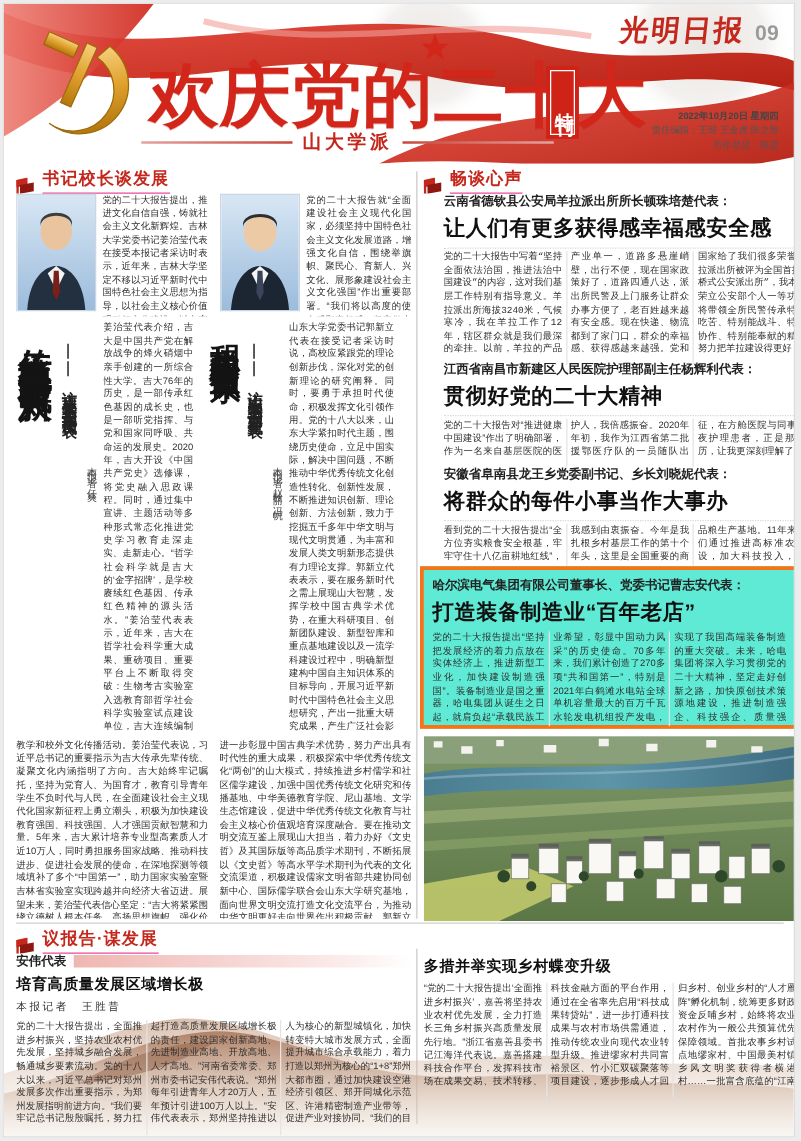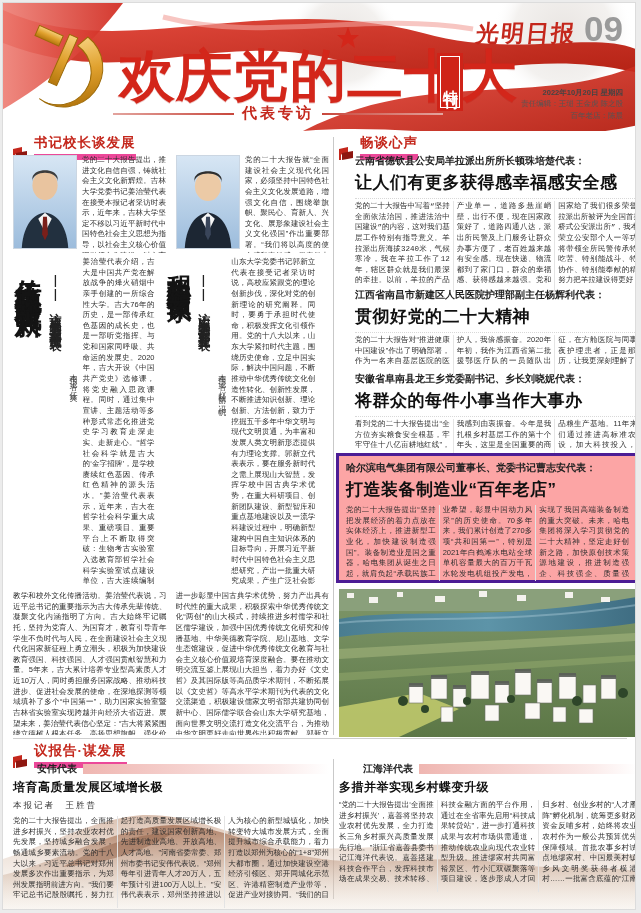--- a/index.html
+++ b/index.html
@@ -23,26 +23,26 @@
     background:#cf2318; border:2px solid #cf2318; outline:1px solid #fff; outline-offset:-4px;
     display:flex; align-items:center; justify-content:center;
   }
   .badge span { writing-mode:vertical-rl; color:#fff; font-size:15px; font-weight:800; letter-spacing:4px; }
   .banner-sub { position:absolute; left:110px; top:101px; width:330px; display:flex; align-items:center; gap:8px; }
   .banner-sub .ln { flex:1; height:2px; background:linear-gradient(90deg,#e3a49e,#c8473c); }
   .banner-sub .ln.r { background:linear-gradient(90deg,#c8473c,#e3a49e); }
   .banner-sub .t { font-size:15px; font-weight:800; color:#c4271c; letter-spacing:3px; }
   .masthead { position:absolute; right:12px; top:6px; display:flex; align-items:baseline; gap:8px; }
   .masthead .logo { font-size:23px; font-weight:900; color:#c4271c; transform:skewX(-6deg); letter-spacing:2px; font-family:"Liberation Serif",serif; }
-  .masthead .pn { font-size:35px; font-weight:700; color:#9a9a9a; }
+  .masthead .pn { font-size:17px; font-weight:700; color:#9a9a9a; }
   .dateblock { position:absolute; right:12px; top:84px; text-align:right; font-size:7.5px; line-height:1.5; color:#555; }
   .dateblock .d1 { font-weight:700; color:#444; }
   
   .sec-head { display:flex; align-items:flex-end; gap:5px; }
-  .sec-head .ttl { font-size:13.5px; font-weight:900; color:#c4271c; letter-spacing:1px; border-bottom:6px solid #ec4899; padding-bottom:2px; }
+  .sec-head .ttl { font-size:13.5px; font-weight:900; color:#c4271c; letter-spacing:1px; border-bottom:1px solid #ec4899; padding-bottom:2px; }
   
   .kicker { font-size:10px; font-weight:600; color:#222; }
   .headline { font-size:17px; font-weight:900; color:#101010; letter-spacing:.5px; margin:3px 0 4px; }
   .body8 { font-size:7.5px; line-height:1.42; text-align:justify; color:#2e2e2e; overflow:hidden; }
   .cols3 { column-count:3; column-gap:7px; column-rule:1px solid #e4e4e4; }
   .byline { font-size:8.5px; color:#333; letter-spacing:2px; margin:2px 0 4px; }
   
   .lsec-head { position:absolute; left:10px; top:131px; }
   .intro-row { position:absolute; left:10px; top:152px; width:316px; height:98px; display:flex; gap:10px; }
   .intro { flex:1; display:flex; gap:5px; }
@@ -65,27 +65,27 @@
   .left-bottom .c { flex:1; height:100%; }
   
   .vdiv { position:absolute; width:1px; background:#c9c9c9; }
   .hdiv { position:absolute; height:1px; background:#cfcfcf; }
   
   .rsec-head { position:absolute; left:336px; top:131px; }
   .r-art { position:absolute; left:352px; width:298px; }
   .r-art .bd { border-top:1px dotted #d8d8d8; }
   .redbox {
     position:absolute; left:333px; top:450px; width:303px; height:130px;
-    border:3px solid #4c1d95; padding:5px 7px 4px; background:#fca5a5;
+    border:3px solid #f97316; padding:5px 7px 4px; background:#5eead4;
   }
   .photo { position:absolute; left:336px; top:586px; width:298px; height:148px; overflow:hidden; }
   
   .bsec-head { position:absolute; left:10px; top:739px; }
   .b-art { position:absolute; top:759px; z-index:2; }
-  .b-art .krow { display:flex; align-items:center; gap:6px;margin-left:24px; }
+  .b-art .krow { display:flex; align-items:center; gap:6px; }
   .b-art .krow .bar { flex:1; height:10px; background:linear-gradient(90deg,#efb6b1,#fbeceb 80%,#fff); }
   .b-art .headline { font-size:12px; }
   .mountains { position:absolute; left:0; bottom:0; width:100%; height:120px; z-index:1; pointer-events:none; }
 </style>
 </head>
 <body>
 
 <div class="page">
 
   <div class="banner">
@@ -122,21 +122,21 @@
         <rect x="58" y="30" width="9" height="52" transform="rotate(38 62 56)" fill="url(#gold)" stroke="#9c6a08" stroke-width="1"></rect>
         <rect x="42" y="24" width="26" height="11" transform="rotate(38 55 29)" fill="url(#gold)" stroke="#9c6a08" stroke-width="1"></rect>
       </g>
     </svg>
     <div class="banner-title">欢庆党的二十大</div>
     <div class="badge">
       <span>特刊</span>
     </div>
     <div class="banner-sub">
       <div class="ln"></div>
-      <div class="t">代表专访</div>
+      <div class="t">山大学派</div>
       <div class="ln r"></div>
     </div>
     <div class="masthead">
       <span class="logo">光明日报</span>
       <span class="pn">09</span>
     </div>
     <div class="dateblock">
       <div class="d1">2022年10月20日 星期四</div>
       <div>责任编辑：王琎 王金虎 陈之殷</div>
       <div>百年老店：陈晨</div>
@@ -340,24 +340,20 @@
       <span class="bar"></span>
     </div>
     <div class="headline">培育高质量发展区域增长极</div>
     <div class="byline">本报记者　王胜昔</div>
     <div class="body8 cols3" style="height:92px;">
       <span>党的二十大报告提出，全面推进乡村振兴，坚持农业农村优先发展，坚持城乡融合发展，畅通城乡要素流动。党的十八大以来，习近平总书记对郑州发展多次作出重要指示，为郑州发展指明前进方向。“我们要牢记总书记殷殷嘱托，努力扛起打造高质量发展区域增长极的责任，建设国家创新高地、先进制造业高地、开放高地、人才高地。”河南省委常委、郑州市委书记安伟代表说。“郑州每年引进青年人才20万人，五年预计引进100万人以上。”安伟代表表示，郑州坚持推进以人为核心的新型城镇化，加快转变特大城市发展方式，全面提升城市综合承载能力，着力打造以郑州为核心的“1+8”郑州大都市圈，通过加快建设空港经济引领区、郑开同城化示范区、许港精密制造产业带等，促进产业对接协同。“我们的目标是，到2025年，全市地区生产总值力争突破2万亿元，研发经费投入强度达到3%以上，高新技术企业达到1万家，人才总量达到300万以上，进出口总额迈入全国第一方阵。”安伟代表说，下一步，郑州将学习好、宣传好、贯彻好党的二十大精神，谱写郑州发展新篇章。</span>
     </div>
   </div>
 
   <div class="b-art" style="left:336px; width:298px;">
-    <div class="krow">
-      <span class="kicker">江海洋代表</span>
-      <span class="bar"></span>
-    </div>
     <div class="headline">多措并举实现乡村蝶变升级</div>
     <div class="body8 cols3" style="height:92px;">
       <span>“党的二十大报告提出‘全面推进乡村振兴’，嘉善将坚持农业农村优先发展，全力打造长三角乡村振兴高质量发展先行地。”浙江省嘉善县委书记江海洋代表说。嘉善搭建科技合作平台，发挥科技市场在成果交易、技术转移、科技金融方面的平台作用，通过在全省率先启用“科技成果转贷站”，进一步打通科技成果与农村市场供需通道，推动传统农业向现代农业转型升级。推进缪家村共同富裕景区、竹小汇双碳聚落等项目建设，逐步形成人才回归乡村、创业乡村的“人才雁阵”孵化机制，统筹更多财政资金反哺乡村，始终将农业农村作为一般公共预算优先保障领域。首批农事乡村试点地缪家村、中国最美村镇乡风文明奖获得者横港村……一批富含底蕴的“江南韵、禾城风、水乡魂”，嘉善先后获评全国村庄清洁行动先进县、首批浙江省新时代美丽乡村示范县等。“嘉善将以深化‘千万工程’、推动未来乡村建设为牵引，实施新时代美丽乡村建设行动，大踏步推进乡村蝶变升级。”江海洋代表表示。</span>
     </div>
   </div>
 
   <svg class="mountains" viewBox="0 0 634 120" preserveAspectRatio="none">
     <defs>
       <linearGradient id="mt1" x1="0" y1="0" x2="0" y2="1">
         <stop offset="0" stop-color="#a8755a" stop-opacity=".85"></stop>

